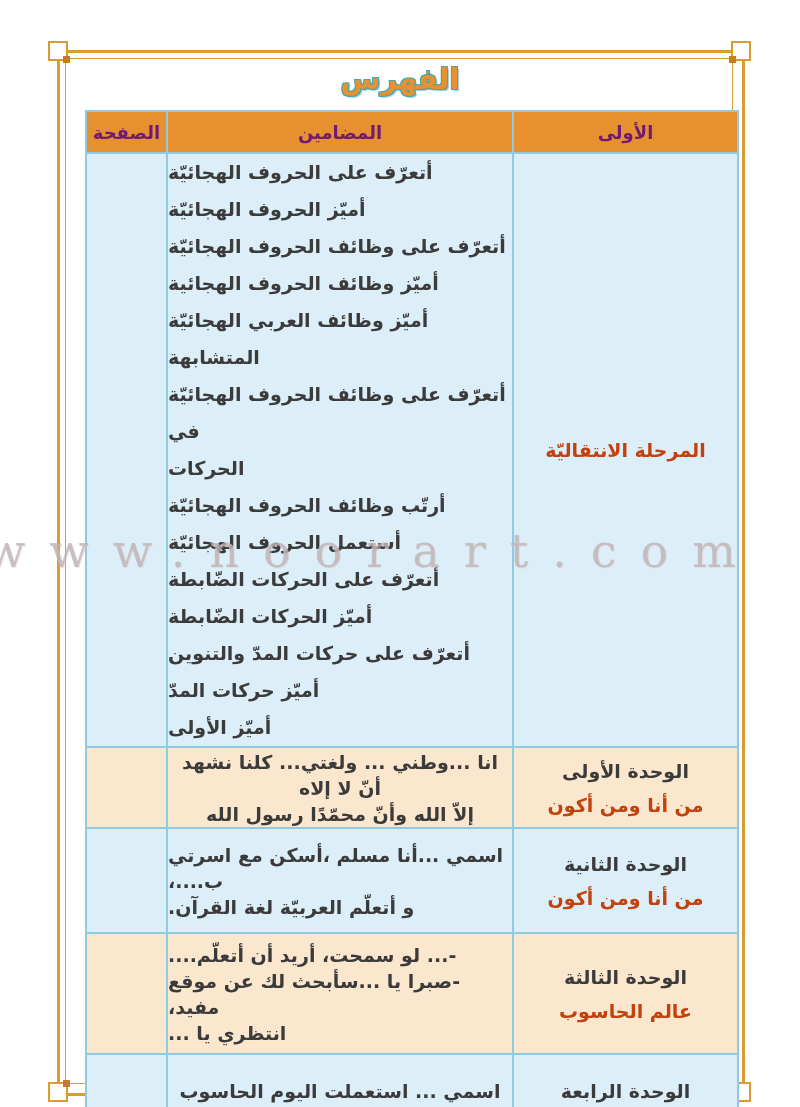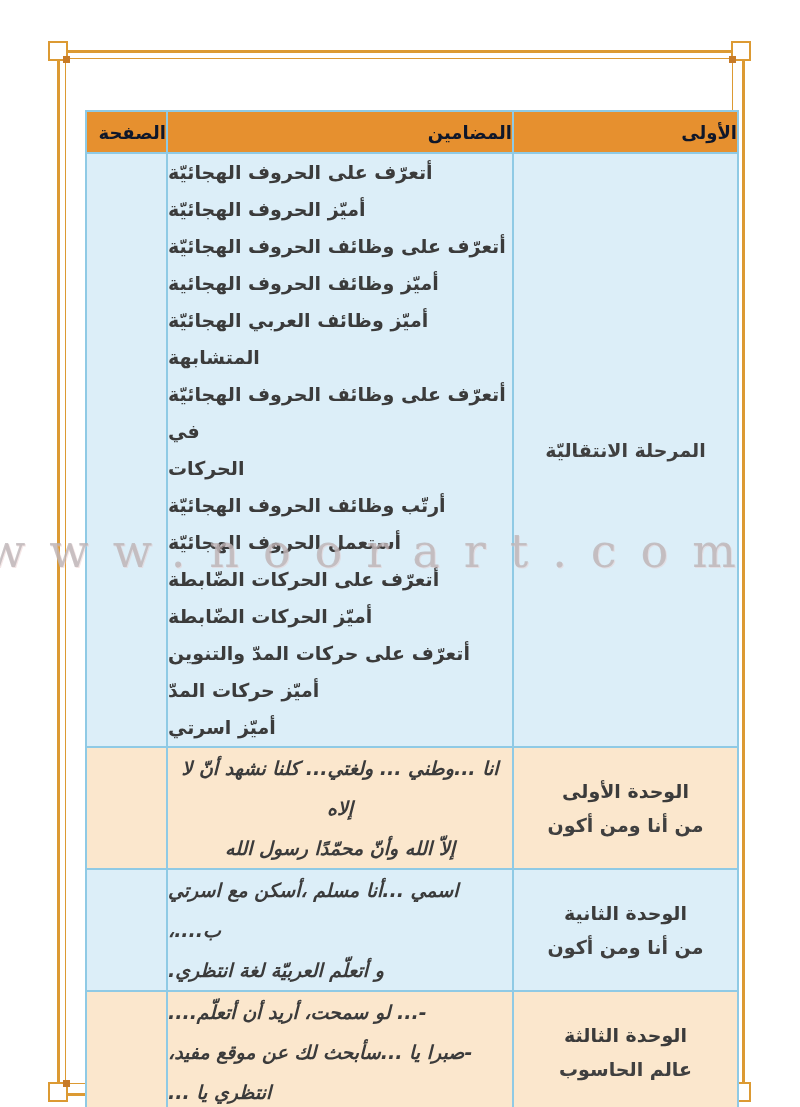--- a/index.html
+++ b/index.html
@@ -76,51 +76,51 @@
     direction: rtl;
     table-layout: fixed;
   }
   table.toc td, table.toc th {
     border: 2px solid #8fcae5;
     padding: 0;
     vertical-align: middle;
   }
   th.hdr {
     background: #e6902f;
-    color: #0f172a;
+    color: #701a75;
     font-size: 18px;
     font-weight: bold;
     height: 40px;
-    text-align: right;
+    text-align: center;
   }
   .col-unit     { width: 225px; }
   .col-contents { width: 346px; }
   .col-page     { width: 81px; }
 
   tr.row-blue  td { background: #dceef8; }
   tr.row-peach td { background: #fbe7cd; }
 
   td.unit-cell {
     text-align: center;
     font-size: 19px;
     font-weight: bold;
     color: #3b3b3b;
     line-height: 34px;
   }
-  .red-text { color: #404040; }
+  .red-text { color: #c2410c; }
 
   td.contents-cell {
     font-size: 19px;
     font-weight: bold;
     color: #3b3b3b;
   }
   .lines-right { text-align: left; padding: 6px 12px 6px 6px; }
   .lines-center { text-align: center; padding: 6px 8px; }
   .big-list { line-height: 37px; }
-  .small-lines { line-height: 40px; font-style: italic; }
+  .small-lines { line-height: 26px; }
   .indent-line { margin-right: 23px; }
 
   tr.r1 { height: 518px; }
   tr.r2 { height: 81px; }
   tr.r3 { height: 105px; }
   tr.r4 { height: 121px; }
   tr.r5 { height: 73px; }
 
   
   .watermark {
@@ -142,20 +142,21 @@
 
 <div class="page">
 
   <div class="frame-outer"></div>
   <div class="frame-inner"></div>
   <div class="corner tl"></div>
   <div class="corner tr"></div>
   <div class="corner bl"></div>
   <div class="corner br"></div>
 
+  <div class="title">الفهرس</div>
 
   <table class="toc">
     <colgroup>
       <col class="col-unit">
       <col class="col-contents">
       <col class="col-page">
     </colgroup>
     <tbody>
         <tr>
       <th class="hdr">الأولى</th>
@@ -174,21 +175,21 @@
         <div>أميّز وظائف الحروف الهجائية</div>
         <div>أميّز وظائف العربي الهجائيّة المتشابهة</div>
         <div>أتعرّف على وظائف الحروف الهجائيّة في</div>
         <div>الحركات</div>
         <div>أرتّب وظائف الحروف الهجائيّة</div>
         <div>أستعمل الحروف الهجائيّة</div>
         <div>أتعرّف على الحركات الضّابطة</div>
         <div>أميّز الحركات الضّابطة</div>
         <div>أتعرّف على حركات المدّ والتنوين</div>
         <div>أميّز حركات المدّ</div>
-        <div>أميّز اسرتي</div>
+        <div>أميّز الأولى</div>
       </td>
       <td class="page-cell"></td>
     </tr>
 
     <tr class="r2 row-peach">
       <td class="unit-cell">
         <div>الوحدة الأولى</div>
         <div class="red-text">من أنا ومن أكون</div>
       </td>
       <td class="contents-cell lines-center small-lines">
@@ -198,21 +199,21 @@
       <td class="page-cell"></td>
     </tr>
 
     <tr class="r3 row-blue">
       <td class="unit-cell">
         <div>الوحدة الثانية</div>
         <div class="red-text">من أنا ومن أكون</div>
       </td>
       <td class="contents-cell lines-right small-lines">
         <div>اسمي ...أنا مسلم ،أسكن مع اسرتي ب....،</div>
-        <div>و أتعلّم العربيّة لغة انتظري.</div>
+        <div>و أتعلّم العربيّة لغة القرآن.</div>
       </td>
       <td class="page-cell"></td>
     </tr>
 
     <tr class="r4 row-peach">
       <td class="unit-cell">
         <div>الوحدة الثالثة</div>
         <div class="red-text">عالم الحاسوب</div>
       </td>
       <td class="contents-cell lines-right small-lines">

